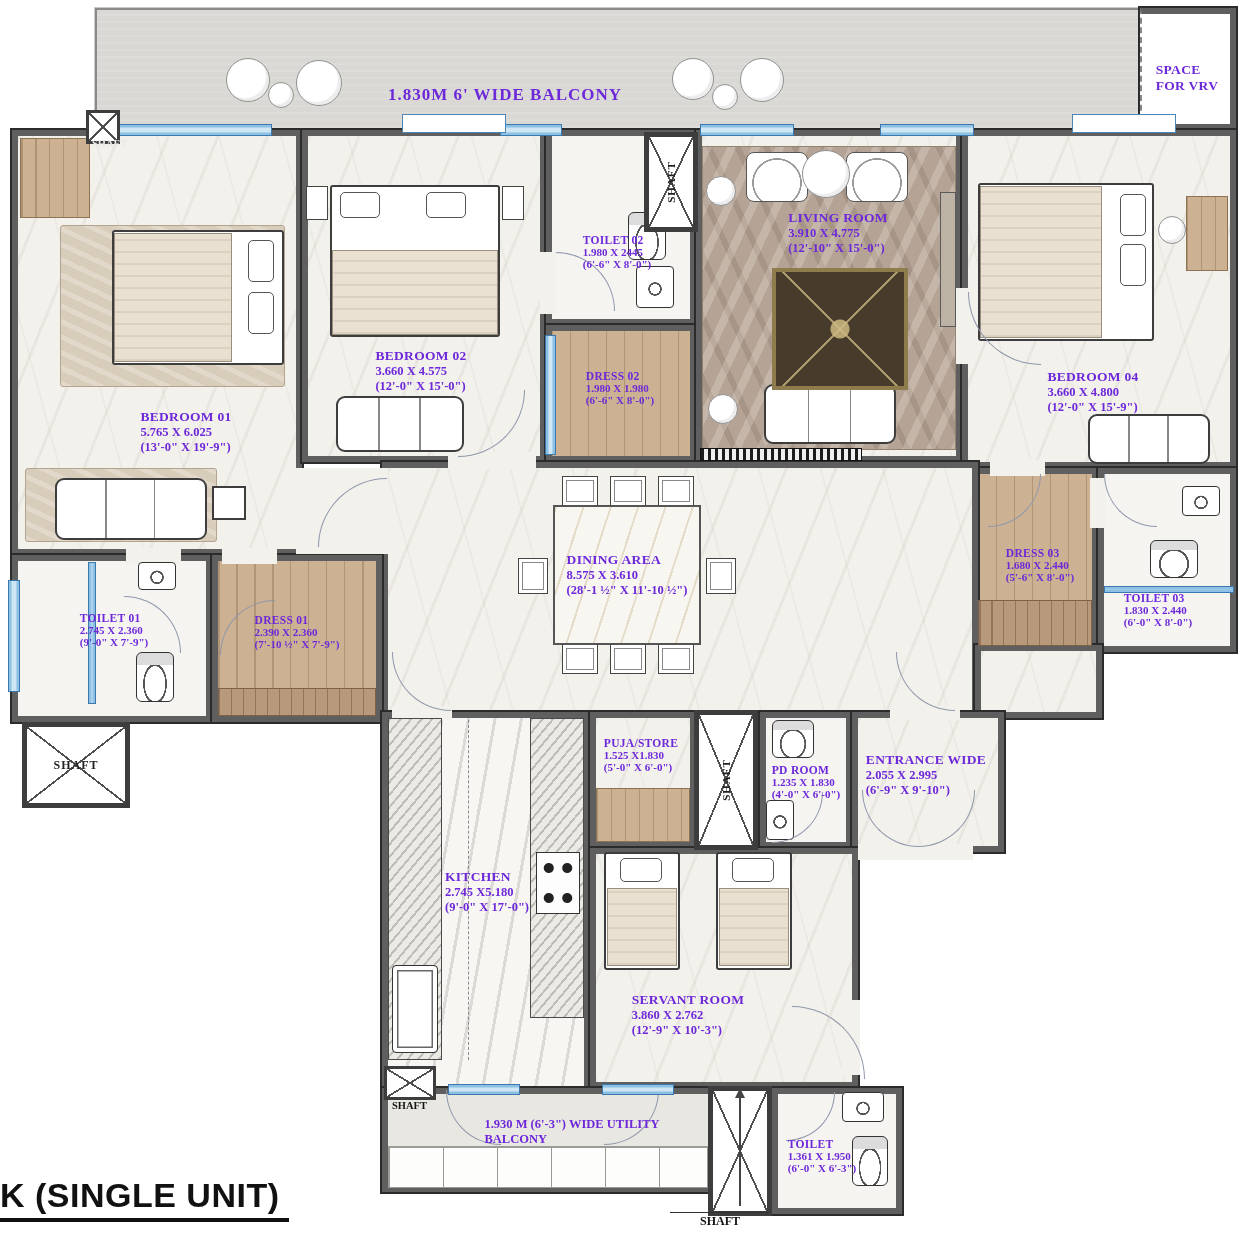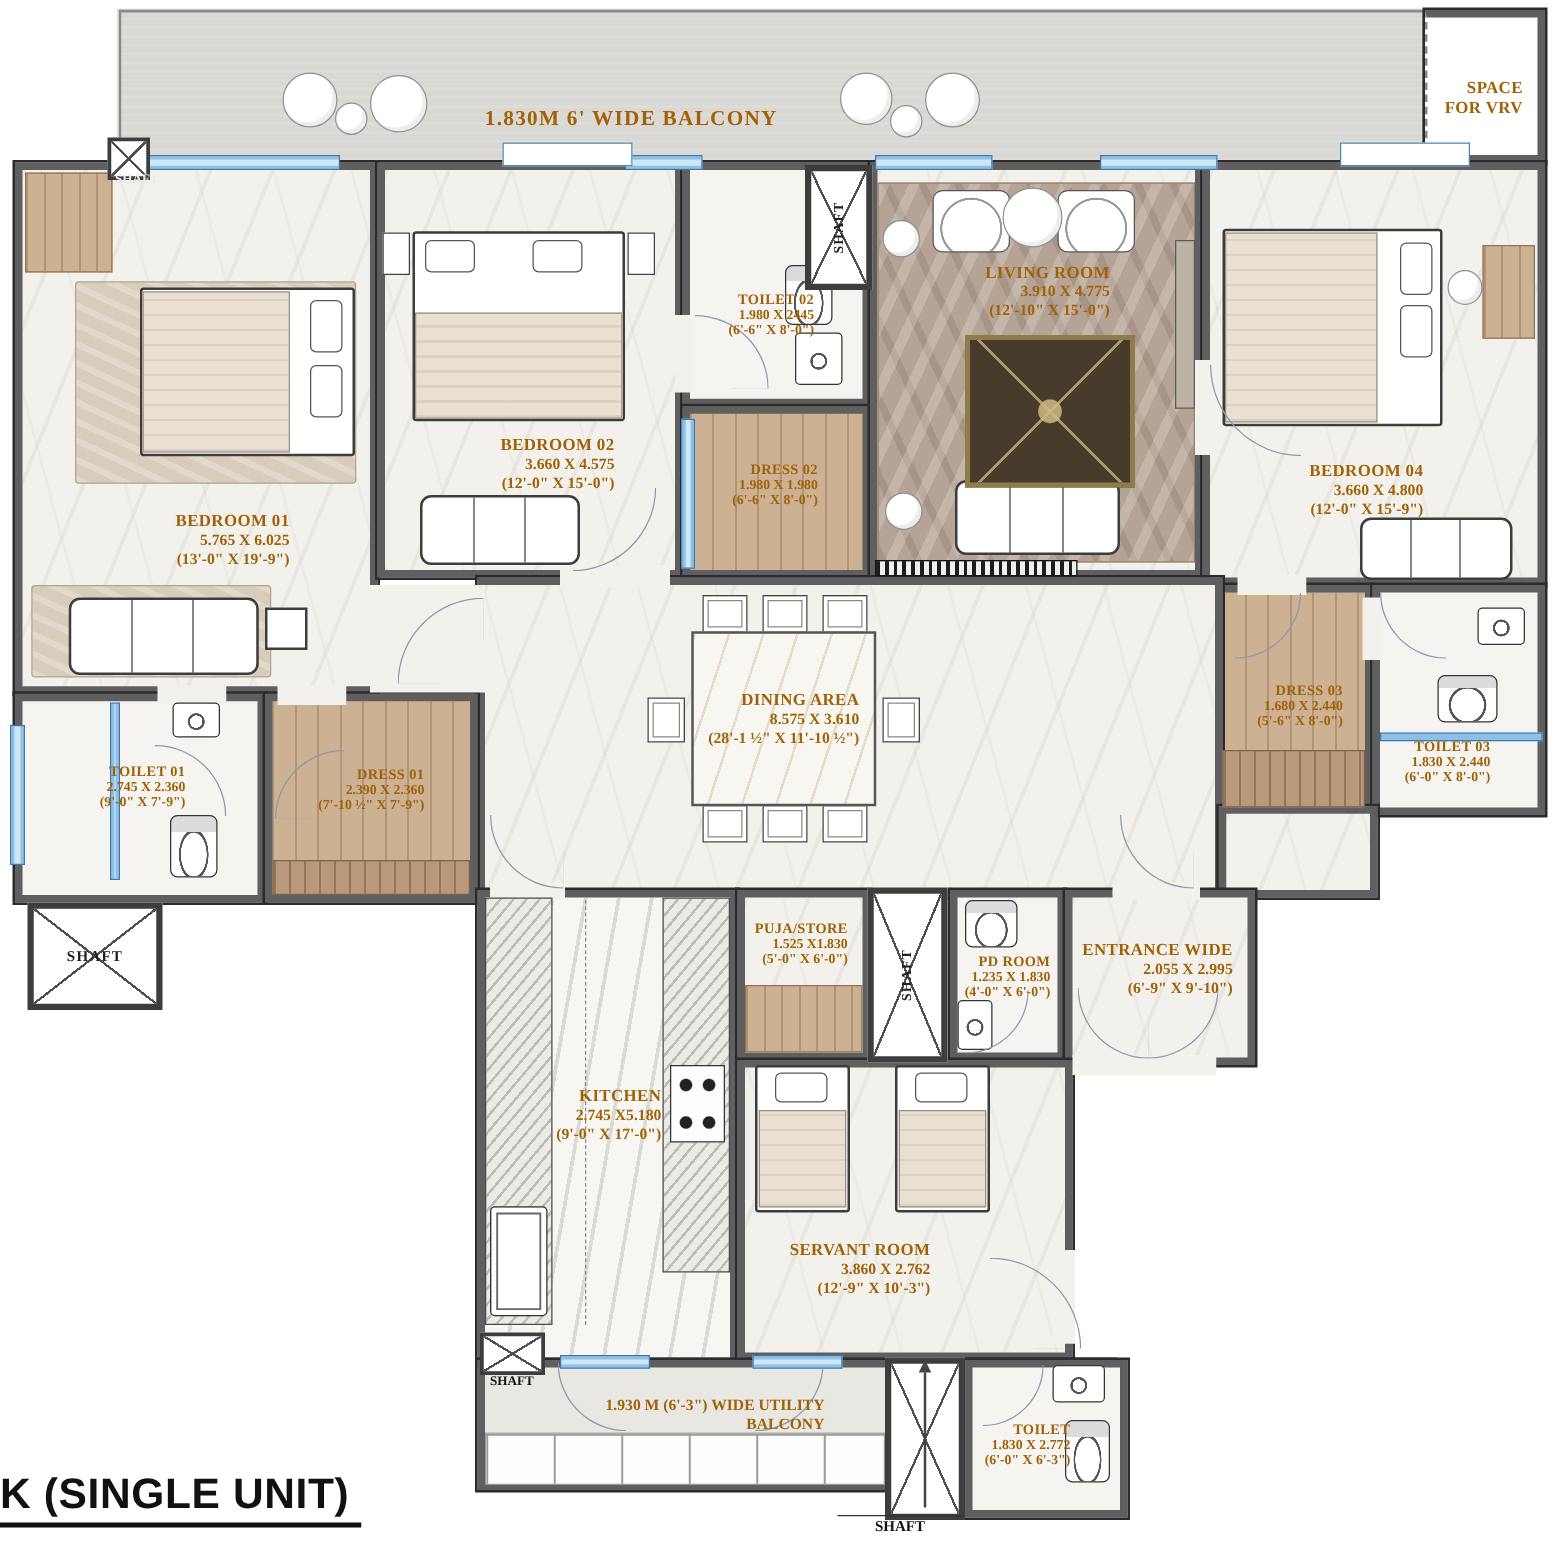--- a/index.html
+++ b/index.html
@@ -9,21 +9,21 @@
         background-image:repeating-linear-gradient(112deg,rgba(180,174,165,.16) 0 3px,transparent 3px 46px),
                          repeating-linear-gradient(75deg,rgba(180,174,165,.10) 0 2px,transparent 2px 60px);}
   .room-wood{background-color:#ccb193;background-image:repeating-linear-gradient(90deg,rgba(121,92,63,.33) 0 1.5px,transparent 1.5px 18px);}
   .room-tile{background-color:#f5f4f1;background-image:none;}
   .room-kitch{background-color:#f7f6f3;background-image:repeating-linear-gradient(100deg,rgba(120,118,112,.22) 0 3px,transparent 3px 26px);}
   .room-util{background-color:#e9e7e2;background-image:none;}
   .room-thin{border:2px solid #8a8a8a;outline:1px solid #c9c9c9;background-color:#d9d8d4;background-image:repeating-linear-gradient(0deg,rgba(255,255,255,.10) 0 2px,transparent 2px 7px);}
   .room-plain{background-color:#ffffff;background-image:none;}
 
   .open{position:absolute;background:#f3f1ec;z-index:15;}
-  .lbl{position:absolute;transform:translate(-50%,-50%);text-align:right;z-index:40;white-space:nowrap;color:#a16207;}
+  .lbl{position:absolute;transform:translate(-50%,-50%);text-align:left;z-index:40;white-space:nowrap;color:#6d28d9;}
   .ln1{font:bold 13.5px "Liberation Serif",serif;letter-spacing:.3px;}
   .ln2{font:bold 12.5px "Liberation Serif",serif;}
   .lbl-big .ln1{font-size:17px;letter-spacing:1px;}
   .lbl-sm .ln1{font-size:11.5px;}
   .lbl-sm .ln2{font-size:11px;}
 
   .shaftbox{position:absolute;box-sizing:border-box;border:5px solid #3d3d3d;background:#fff;z-index:35;}
   .xbox{background-image:linear-gradient(to top right,transparent calc(50% - .9px),#4e4e4e calc(50% - .9px) calc(50% + .9px),transparent calc(50% + .9px)),
                         linear-gradient(to bottom right,transparent calc(50% - .9px),#4e4e4e calc(50% - .9px) calc(50% + .9px),transparent calc(50% + .9px));}
   .vtext{position:absolute;left:50%;top:50%;transform:translate(-50%,-50%) rotate(-90deg);font:bold 11px "Liberation Serif",serif;letter-spacing:1px;color:#222;white-space:nowrap;}
@@ -266,21 +266,21 @@
   <div class="arc a-tr" style="left:792px;top:1006px;width:72px;height:72px"></div>
   <div class="arc a-bl" style="left:446px;top:1090px;width:54px;height:54px"></div>
   <div class="arc a-br" style="left:604px;top:1090px;width:54px;height:54px"></div>
   <div class="arc a-br" style="left:786px;top:1092px;width:48px;height:48px"></div>
 
   <div class="lbl" style="left:186px;top:432px">
     <div class="ln1">BEDROOM 01</div>
     <div class="ln2">5.765 X 6.025</div>
     <div class="ln2">(13'-0" X 19'-9")</div>
   </div>
-  <div class="lbl" style="left:446px;top:371px">
+  <div class="lbl" style="left:421px;top:371px">
     <div class="ln1">BEDROOM 02</div>
     <div class="ln2">3.660 X 4.575</div>
     <div class="ln2">(12'-0" X 15'-0")</div>
   </div>
   <div class="lbl lbl-sm" style="left:617px;top:252px">
     <div class="ln1">TOILET 02</div>
     <div class="ln2">1.980 X 2445</div>
     <div class="ln2">(6'-6" X 8'-0")</div>
   </div>
   <div class="lbl lbl-sm" style="left:620px;top:388px">
@@ -347,18 +347,18 @@
     <div class="ln1">SERVANT ROOM</div>
     <div class="ln2">3.860 X 2.762</div>
     <div class="ln2">(12'-9" X 10'-3")</div>
   </div>
   <div class="lbl" style="left:572px;top:1132px">
     <div class="ln2">1.930 M (6'-3") WIDE UTILITY</div>
     <div class="ln2">BALCONY</div>
   </div>
   <div class="lbl lbl-sm" style="left:822px;top:1156px">
     <div class="ln1">TOILET</div>
-    <div class="ln2">1.830 X 2.772</div>
+    <div class="ln2">1.361 X 1.950</div>
     <div class="ln2">(6'-0" X 6'-3")</div>
   </div>
 
   <div id="title">K (SINGLE UNIT)</div>
 </div>
 
 </body></html>

